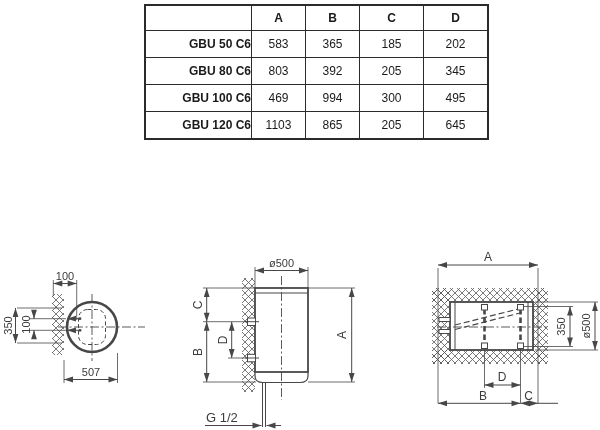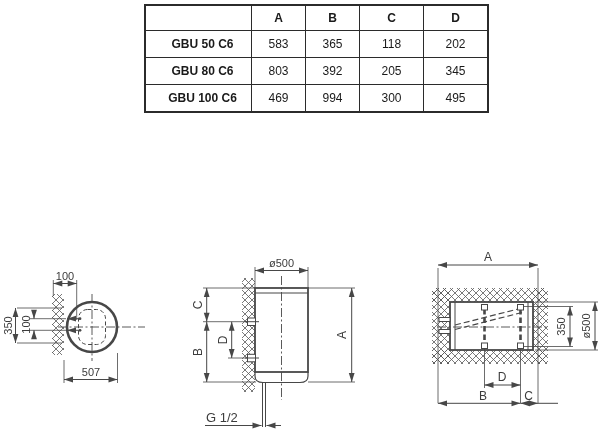--- a/index.html
+++ b/index.html
@@ -13,21 +13,21 @@
     border-collapse:collapse;table-layout:fixed;
   }
   .spec-table td,.spec-table th{
     border:1px solid #2b2b2b;
     font-size:12px;color:#1a1a1a;
     text-align:center;vertical-align:middle;
     padding:0;height:26px;background:#fff;
   }
   .spec-table tr.hdr td{height:24px;font-weight:bold;}
   .spec-table td.model{
-    font-weight:bold;text-align:center;padding-left:8px;width:97px;
+    font-weight:bold;text-align:right;padding-left:8px;width:97px;
   }
   .spec-table td.c-a,.spec-table td.c-b{width:53px;}
   .spec-table td.c-c,.spec-table td.c-d{width:63px;}
   .spec-table{border:2px solid #2b2b2b;}
   
   .drawings{position:absolute;left:0;top:230px;width:600px;height:200px;}
   svg text{
     font-family:"Liberation Sans", sans-serif;
     fill:#3c3c3c;
   }
@@ -44,36 +44,43 @@
       <td class="model"></td>
       <td class="c-a">A</td>
       <td class="c-b">B</td>
       <td class="c-c">C</td>
       <td class="c-d">D</td>
     </tr>
     <tr>
       <td class="model">GBU 50 C6</td>
       <td>583</td>
       <td>365</td>
-      <td>118</td>
+      <td>185</td>
       <td>202</td>
     </tr>
     <tr>
       <td class="model">GBU 80 C6</td>
       <td>803</td>
       <td>392</td>
       <td>205</td>
       <td>345</td>
     </tr>
     <tr>
       <td class="model">GBU 100 C6</td>
       <td>469</td>
       <td>994</td>
       <td>300</td>
       <td>495</td>
+    </tr>
+    <tr>
+      <td class="model">GBU 120 C6</td>
+      <td>1103</td>
+      <td>865</td>
+      <td>205</td>
+      <td>645</td>
     </tr>
   </tbody>
 </table>
 
 <div class="drawings">
 <svg width="600" height="200" viewBox="0 0 600 200">
   <defs>
     <marker id="ar" orient="auto-start-reverse" markerUnits="userSpaceOnUse" markerWidth="10" markerHeight="8" refX="9.5" refY="3.5">
       <path d="M0.5,0.6 L9.5,3.5 L0.5,6.4 Z" fill="#474747"></path>
     </marker>

